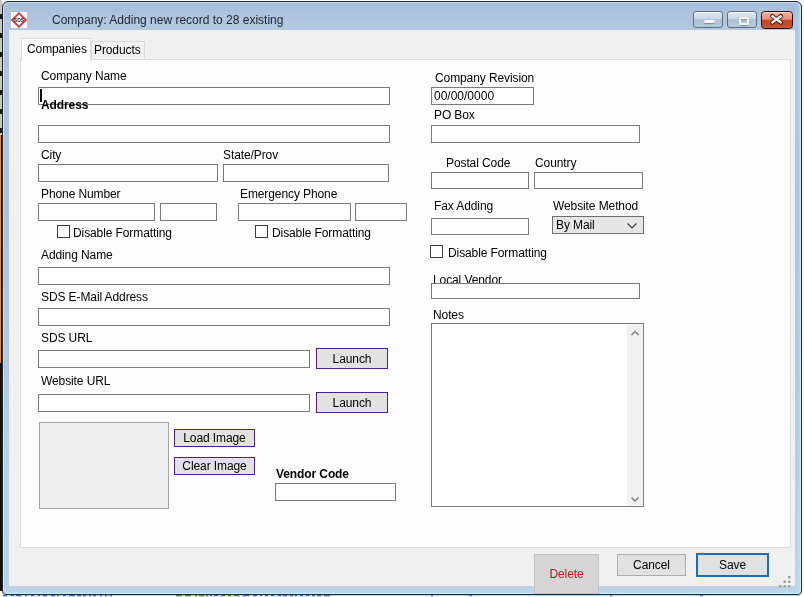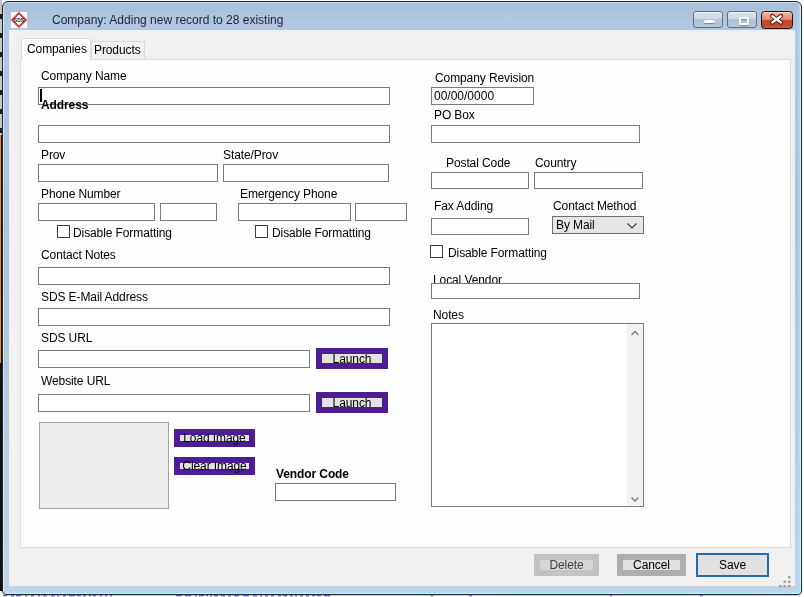--- a/index.html
+++ b/index.html
@@ -1,21 +1,21 @@
 <!DOCTYPE html>
 <html><head>
 <meta charset="utf-8">
 <style>
   html,body{margin:0;padding:0;}
   #root{position:relative;width:804px;height:597px;background:#ffffff;overflow:hidden;
         font-family:"Liberation Sans",sans-serif;}
   .abs{position:absolute;}
   .lb{position:absolute;font:12px "Liberation Sans",sans-serif;color:#000;white-space:nowrap;letter-spacing:-0.1px;}
   .in{position:absolute;background:#fff;border:1px solid #7a7a7a;box-sizing:border-box;}
-  .bt{position:absolute;background:#e2e2e2;border:6px solid #4c1d95;box-sizing:border-box;
+  .bt{position:absolute;background:#e2e2e2;border:1px solid #4c1d95;box-sizing:border-box;
       font:12px "Liberation Sans",sans-serif;color:#000;display:flex;align-items:center;justify-content:center;letter-spacing:-0.1px;}
   .cb{position:absolute;width:13px;height:13px;background:#fff;border:1px solid #3c3c3c;box-sizing:border-box;}
 </style>
 </head>
 <body>
 <div id="root">
 
   <div class="abs" style="left:0;top:0;width:2px;height:135px;background:repeating-linear-gradient(180deg,#c6c6c6 0px,#c6c6c6 14px,#1b1b1b 14px,#1b1b1b 19px);"></div>
   <div class="abs" style="left:0;top:135px;width:1px;height:228px;background:#dd8f35;"></div>
   <div class="abs" style="left:1px;top:135px;width:1px;height:228px;background:#1a1210;"></div>
@@ -59,35 +59,35 @@
   <div class="lb" style="left:94px;top:42.5px;">Products</div>
 
   <div class="abs" style="left:21px;top:38px;width:70px;height:23px;background:#fdfdfd;border:1px solid #dcdcdc;border-bottom:none;box-sizing:border-box;"></div>
   <div class="lb" style="left:27px;top:42px;">Companies</div>
 
   <div class="lb" style="left:41px;top:69px;">Company Name</div>
   <div class="in" style="left:38px;top:87px;width:352px;height:18px;"></div>
   <div class="abs" style="left:40px;top:89px;width:1.5px;height:13px;background:#000;"></div>
   <div class="lb" style="left:41px;top:98px;font-weight:bold;">Address</div>
   <div class="in" style="left:38px;top:125px;width:352px;height:18px;"></div>
-  <div class="lb" style="left:41px;top:148px;">Prov</div>
+  <div class="lb" style="left:41px;top:148px;">City</div>
   <div class="in" style="left:38px;top:164px;width:180px;height:18px;"></div>
   <div class="lb" style="left:223px;top:148px;">State/Prov</div>
   <div class="in" style="left:223px;top:164px;width:166px;height:18px;"></div>
   <div class="lb" style="left:41px;top:187px;">Phone Number</div>
   <div class="in" style="left:38px;top:203px;width:117px;height:18px;"></div>
   <div class="in" style="left:160px;top:203px;width:57px;height:18px;"></div>
   <div class="lb" style="left:240px;top:187px;">Emergency Phone</div>
   <div class="in" style="left:238px;top:203px;width:113px;height:18px;"></div>
   <div class="in" style="left:355px;top:203px;width:52px;height:18px;"></div>
   <div class="cb" style="left:57px;top:225px;"></div>
   <div class="lb" style="left:73px;top:226px;">Disable Formatting</div>
   <div class="cb" style="left:255px;top:225px;"></div>
   <div class="lb" style="left:272px;top:226px;">Disable Formatting</div>
-  <div class="lb" style="left:41px;top:248px;">Contact Notes</div>
+  <div class="lb" style="left:41px;top:248px;">Adding Name</div>
   <div class="in" style="left:38px;top:267px;width:352px;height:18px;"></div>
   <div class="lb" style="left:41px;top:290px;">SDS E-Mail Address</div>
   <div class="in" style="left:38px;top:308px;width:352px;height:18px;"></div>
   <div class="lb" style="left:41px;top:331px;">SDS URL</div>
   <div class="in" style="left:38px;top:350px;width:272px;height:18px;"></div>
   <div class="bt" style="left:316px;top:348px;width:72px;height:21px;">Launch</div>
   <div class="lb" style="left:41px;top:374px;">Website URL</div>
   <div class="in" style="left:38px;top:394px;width:272px;height:18px;"></div>
   <div class="bt" style="left:316px;top:392px;width:72px;height:21px;">Launch</div>
 
@@ -100,42 +100,42 @@
   <div class="lb" style="left:435px;top:71px;">Company Revision</div>
   <div class="in" style="left:431px;top:87px;width:103px;height:18px;font:12px 'Liberation Sans';padding:1px 16px 0 2px;">00/00/0000</div>
   <div class="lb" style="left:434px;top:108px;">PO Box</div>
   <div class="in" style="left:431px;top:125px;width:209px;height:18px;"></div>
   <div class="lb" style="left:434px;top:156px;margin-left:12px;">Postal Code</div>
   <div class="in" style="left:431px;top:172px;width:98px;height:17px;"></div>
   <div class="lb" style="left:535px;top:156px;">Country</div>
   <div class="in" style="left:534px;top:172px;width:109px;height:17px;"></div>
   <div class="lb" style="left:434px;top:199px;">Fax Adding</div>
   <div class="in" style="left:431px;top:218px;width:98px;height:17px;"></div>
-  <div class="lb" style="left:553px;top:199px;">Contact Method</div>
+  <div class="lb" style="left:553px;top:199px;">Website Method</div>
   <div class="abs" style="left:552px;top:216px;width:92px;height:18px;background:#e6e6e6;border:1px solid #707070;box-sizing:border-box;">
     <div class="lb" style="left:3px;top:1px;">By Mail</div>
     <svg width="10" height="6" viewBox="0 0 10 6" style="position:absolute;right:6px;top:6px;">
       <path d="M0.5 0.5 L5 5 L9.5 0.5" stroke="#3c3c3c" stroke-width="1.2" fill="none"></path>
     </svg>
   </div>
   <div class="cb" style="left:430px;top:245px;"></div>
   <div class="lb" style="left:448px;top:246px;">Disable Formatting</div>
   <div class="lb" style="left:433px;top:266px;margin-top:7px;">Local Vendor</div>
   <div class="in" style="left:431px;top:283px;width:209px;height:16px;"></div>
   <div class="lb" style="left:433px;top:308px;">Notes</div>
   <div class="in" style="left:431px;top:323px;width:213px;height:184px;"></div>
 
   <div class="abs" style="left:627px;top:324px;width:16px;height:181px;background:#f1f1f1;">
     <svg width="16" height="181" style="position:absolute;left:0;top:0;">
       <path d="M4.5 11 L8 7.5 L11.5 11" stroke="#7a7a7a" stroke-width="1.3" fill="none"></path>
       <path d="M4.5 173.5 L8 177 L11.5 173.5" stroke="#7a7a7a" stroke-width="1.3" fill="none"></path>
     </svg>
   </div>
 
-  <div class="bt" style="left:534px;top:554px;width:65px;height:22px;background:#d5d5d5;border-color:#c2c2c2;color:#404040;">Delete</div>
+  <div class="bt" style="left:534px;top:554px;width:65px;height:40px;background:#d5d5d5;border-color:#c2c2c2;color:#b91c1c;">Delete</div>
   <div class="bt" style="left:617px;top:554px;width:69px;height:22px;background:#e1e1e1;border-color:#adadad;">Cancel</div>
   <div class="bt" style="left:696px;top:553px;width:73px;height:24px;background:#e1e1e1;border:2px solid #1f6cb5;">Save</div>
 
   <svg width="14" height="13" style="position:absolute;left:779px;top:576px;">
     <g fill="#a2a2a2">
       <rect x="9" y="0" width="2.5" height="2.5"></rect>
       <rect x="4.5" y="4.5" width="2.5" height="2.5"></rect>
         <rect x="9" y="4.5" width="2.5" height="2.5"></rect>
       <rect x="0" y="9" width="2.5" height="2.5"></rect>
         <rect x="4.5" y="9" width="2.5" height="2.5"></rect>

